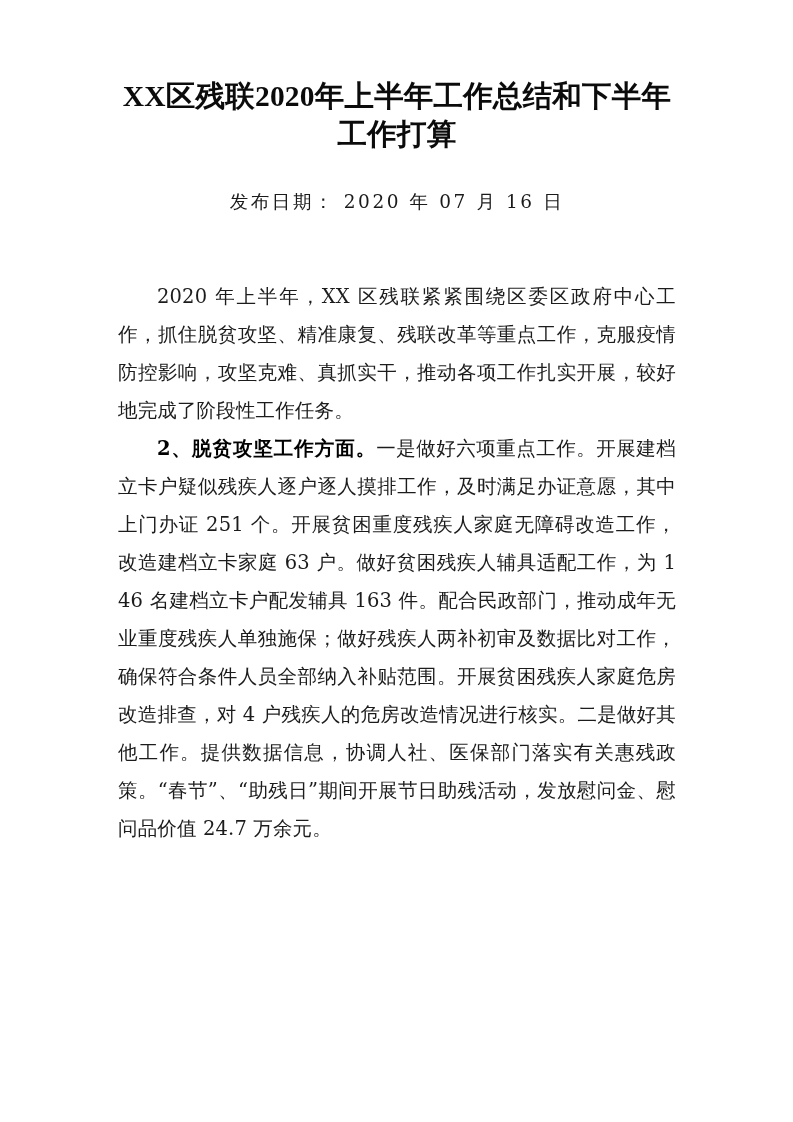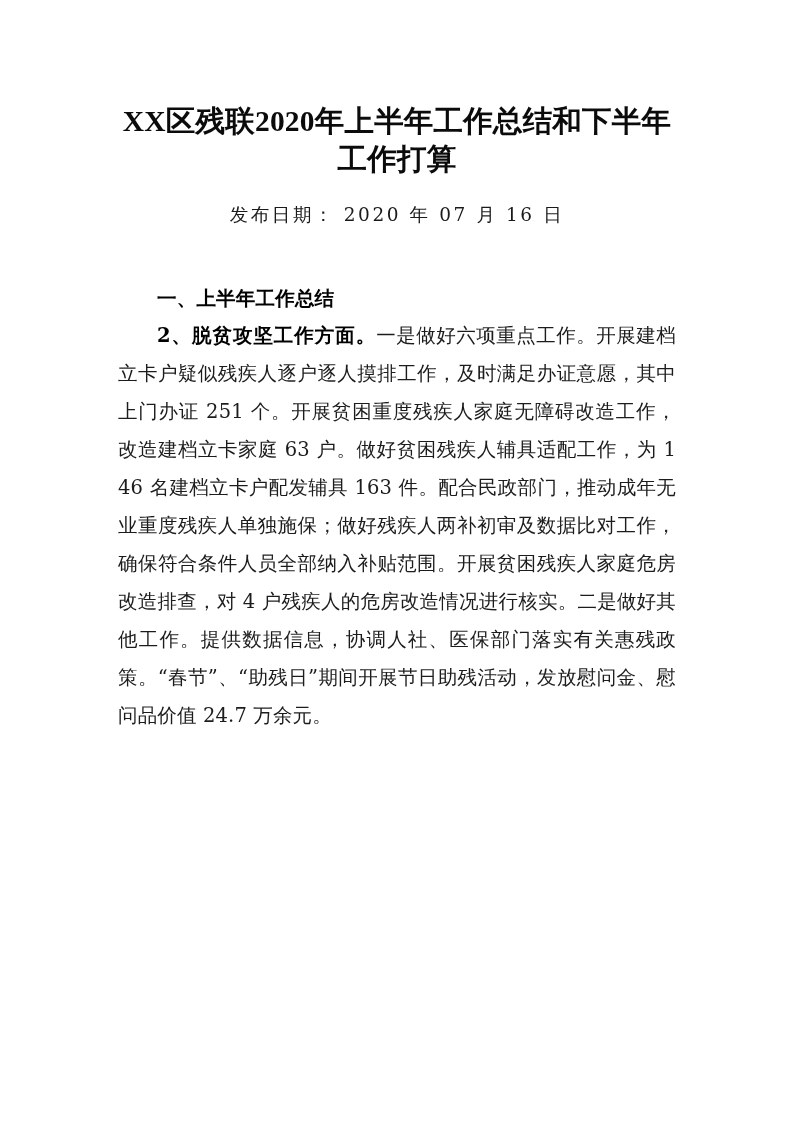--- a/index.html
+++ b/index.html
@@ -28,32 +28,32 @@
   .content {
     position: absolute;
     left: 118px;
     top: 0;
     width: 558px;
   }
 
   
   .doc-title {
     margin: 0;
-    padding-top: 102px;
+    padding-top: 77px;
     font-family: "Liberation Serif", "DejaVu Serif", serif;
     font-size: 29.5px;
     font-weight: bold;
     line-height: 38px;
     text-align: center;
     letter-spacing: 0.2px;
     color: #0b0b0b;
   }
 
   .doc-date {
-    margin: 4px;
+    margin: 16px;
     padding-top: 18px;
     font-family: "DejaVu Serif", "Liberation Serif", serif;
     font-size: 18.5px;
     font-weight: normal;
     line-height: 30px;
     text-align: center;
     letter-spacing: 2.6px;
     color: #1a1a1a;
   }
 
@@ -100,21 +100,21 @@
 
 <div class="page">
   <div class="content">
 
     <h1 class="doc-title">XX区残联2020年上半年工作总结和下半年工作打算</h1>
 
     <p class="doc-date">发布日期： 2020 年 07 月 16 日</p>
 
     <div class="body-block">
 
+      <p class="para">2020 年上半年，XX 区残联紧紧围绕区委区政府中心工作，抓住脱贫攻坚、精准康复、残联改革等重点工作，克服疫情防控影响，攻坚克难、真抓实干，推动各项工作扎实开展，较好地完成了阶段性工作任务。</p>
 
-      <p class="heading-1">一、上半年工作总结</p>
 
       <p class="para"><span class="lead">2、脱贫攻坚工作方面。</span><span>一是做好六项重点工作。开展建档立卡户疑似残疾人逐户逐人摸排工作，及时满足办证意愿，其中上门办证 251 个。开展贫困重度残疾人家庭无障碍改造工作，改造建档立卡家庭 63 户。做好贫困残疾人辅具适配工作，为 146 名建档立卡户配发辅具 163 件。配合民政部门，推动成年无业重度残疾人单独施保；做好残疾人两补初审及数据比对工作，确保符合条件人员全部纳入补贴范围。开展贫困残疾人家庭危房改造排查，对 4 户残疾人的危房改造情况进行核实。二是做好其他工作。提供数据信息，协调人社、医保部门落实有关惠残政策。“春节”、“助残日”期间开展节日助残活动，发放慰问金、慰问品价值 24.7 万余元。</span></p>
 
 
     </div>
   </div>
 </div>
 
 </body></html>

